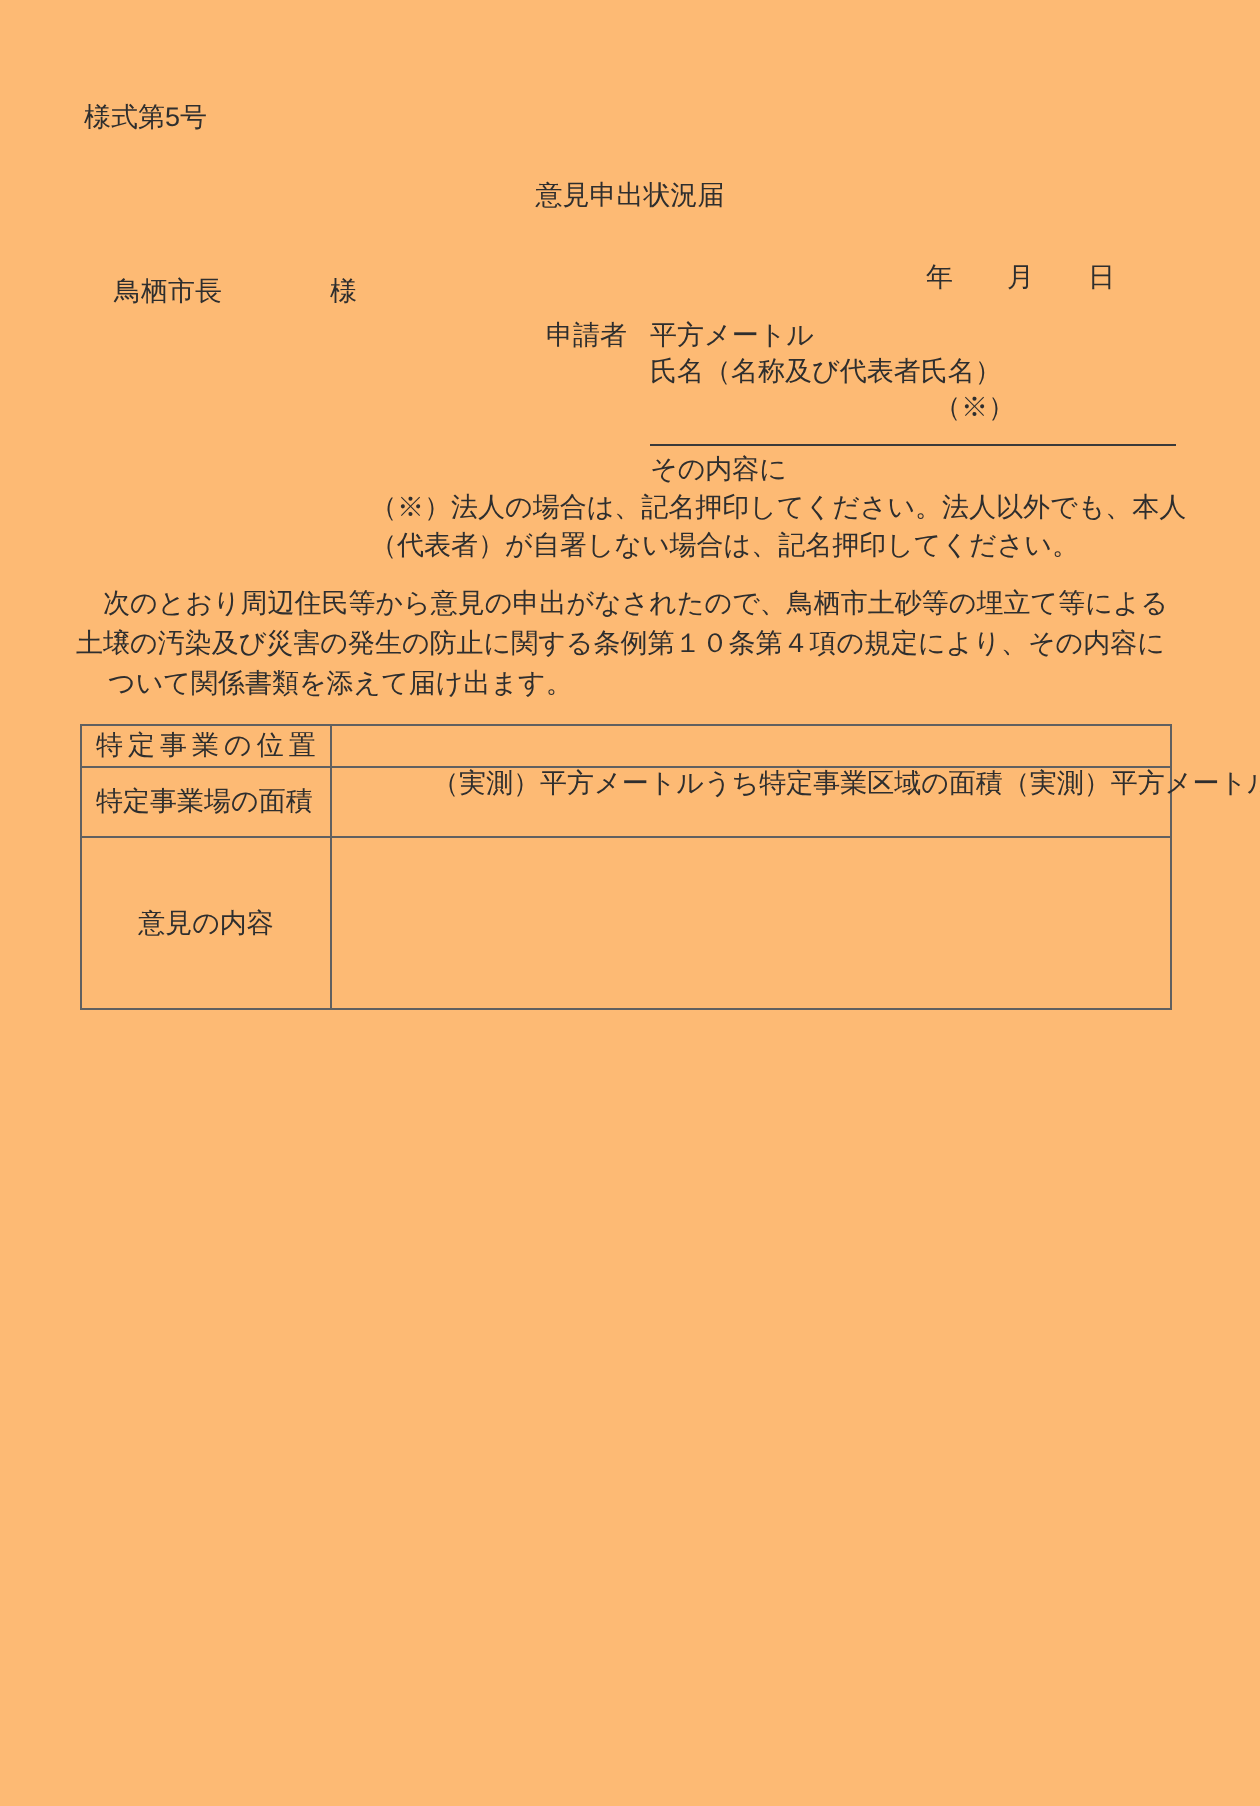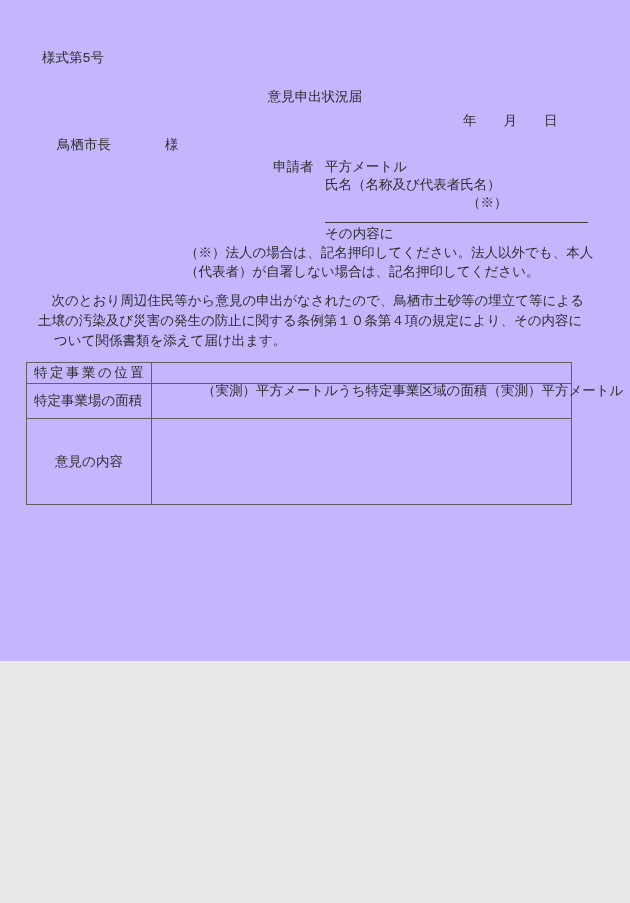--- a/index.html
+++ b/index.html
@@ -3,24 +3,24 @@
 <meta charset="utf-8">
 <style>
   html, body {
     margin: 0;
     padding: 0;
     background: #e8e8e8;
   }
   .page {
     position: relative;
     width: 630px;
-    height: 661px;
+    height: 903px;
     margin: 0 auto;
-    background: #c4b5fd;
-    font-family: Liberation Mono, monospace;
+    background: #fdba74;
+    font-family: Liberation Sans, sans-serif;
     font-size: 13.5px;
     color: #2e2e2e;
     overflow: hidden;
   }
   .abs {
     position: absolute;
     white-space: pre;
     line-height: 16px;
   }
   .centered {
@@ -80,42 +80,42 @@
 </style>
 </head>
 <body>
 
 <div class="page">
 
   <div class="abs" style="left:42px; top:51px;">様式第5号</div>
 
   <div class="abs centered" style="top:90px;">意見申出状況届</div>
 
-  <div class="abs" style="left:463px; top:114px;">年　　月　　日</div>
+  <div class="abs" style="left:463px; top:131px;">年　　月　　日</div>
 
   <div class="abs" style="left:57px; top:138px;">鳥栖市長</div>
   <div class="abs" style="left:165px; top:138px;">様</div>
 
   <div class="abs" style="left:273px; top:160px;">申請者</div>
   <div class="abs" style="left:325px; top:160px;">平方メートル</div>
   <div class="abs" style="left:325px; top:178px;">氏名（名称及び代表者氏名）</div>
   <div class="abs" style="left:467px; top:196px;">（※）</div>
 
   <div class="abs signature-line" style="left:325px; top:204px; width:263px; height:18px;"></div>
 
   <div class="abs" style="left:325px; top:227px;">その内容に</div>
 
   <div class="abs" style="left:185px; top:246px;">（※）法人の場合は、記名押印してください。法人以外でも、本人</div>
   <div class="abs" style="left:185px; top:265px;">（代表者）が自署しない場合は、記名押印してください。</div>
 
   <div class="abs" style="left:38px; top:294px;">　次のとおり周辺住民等から意見の申出がなされたので、鳥栖市土砂等の埋立て等による</div>
   <div class="abs" style="left:38px; top:314px;">土壌の汚染及び災害の発生の防止に関する条例第１０条第４項の規定により、その内容に</div>
   <div class="abs" style="left:54px; top:334px;">ついて関係書類を添えて届け出ます。</div>
 
-  <div class="form-table" style="left:26px; top:362px; width:546px;">
+  <div class="form-table" style="left:40px; top:362px; width:546px;">
 
     <div class="trow" style="height:20px;">
       <div class="th" style="letter-spacing:2.5px;">特定事業の位置</div>
       <div class="td"></div>
     </div>
 
     <div class="trow" style="height:35px;">
       <div class="th">特定事業場の面積</div>
       <div class="td area-cell">
         <div class="area-line">

